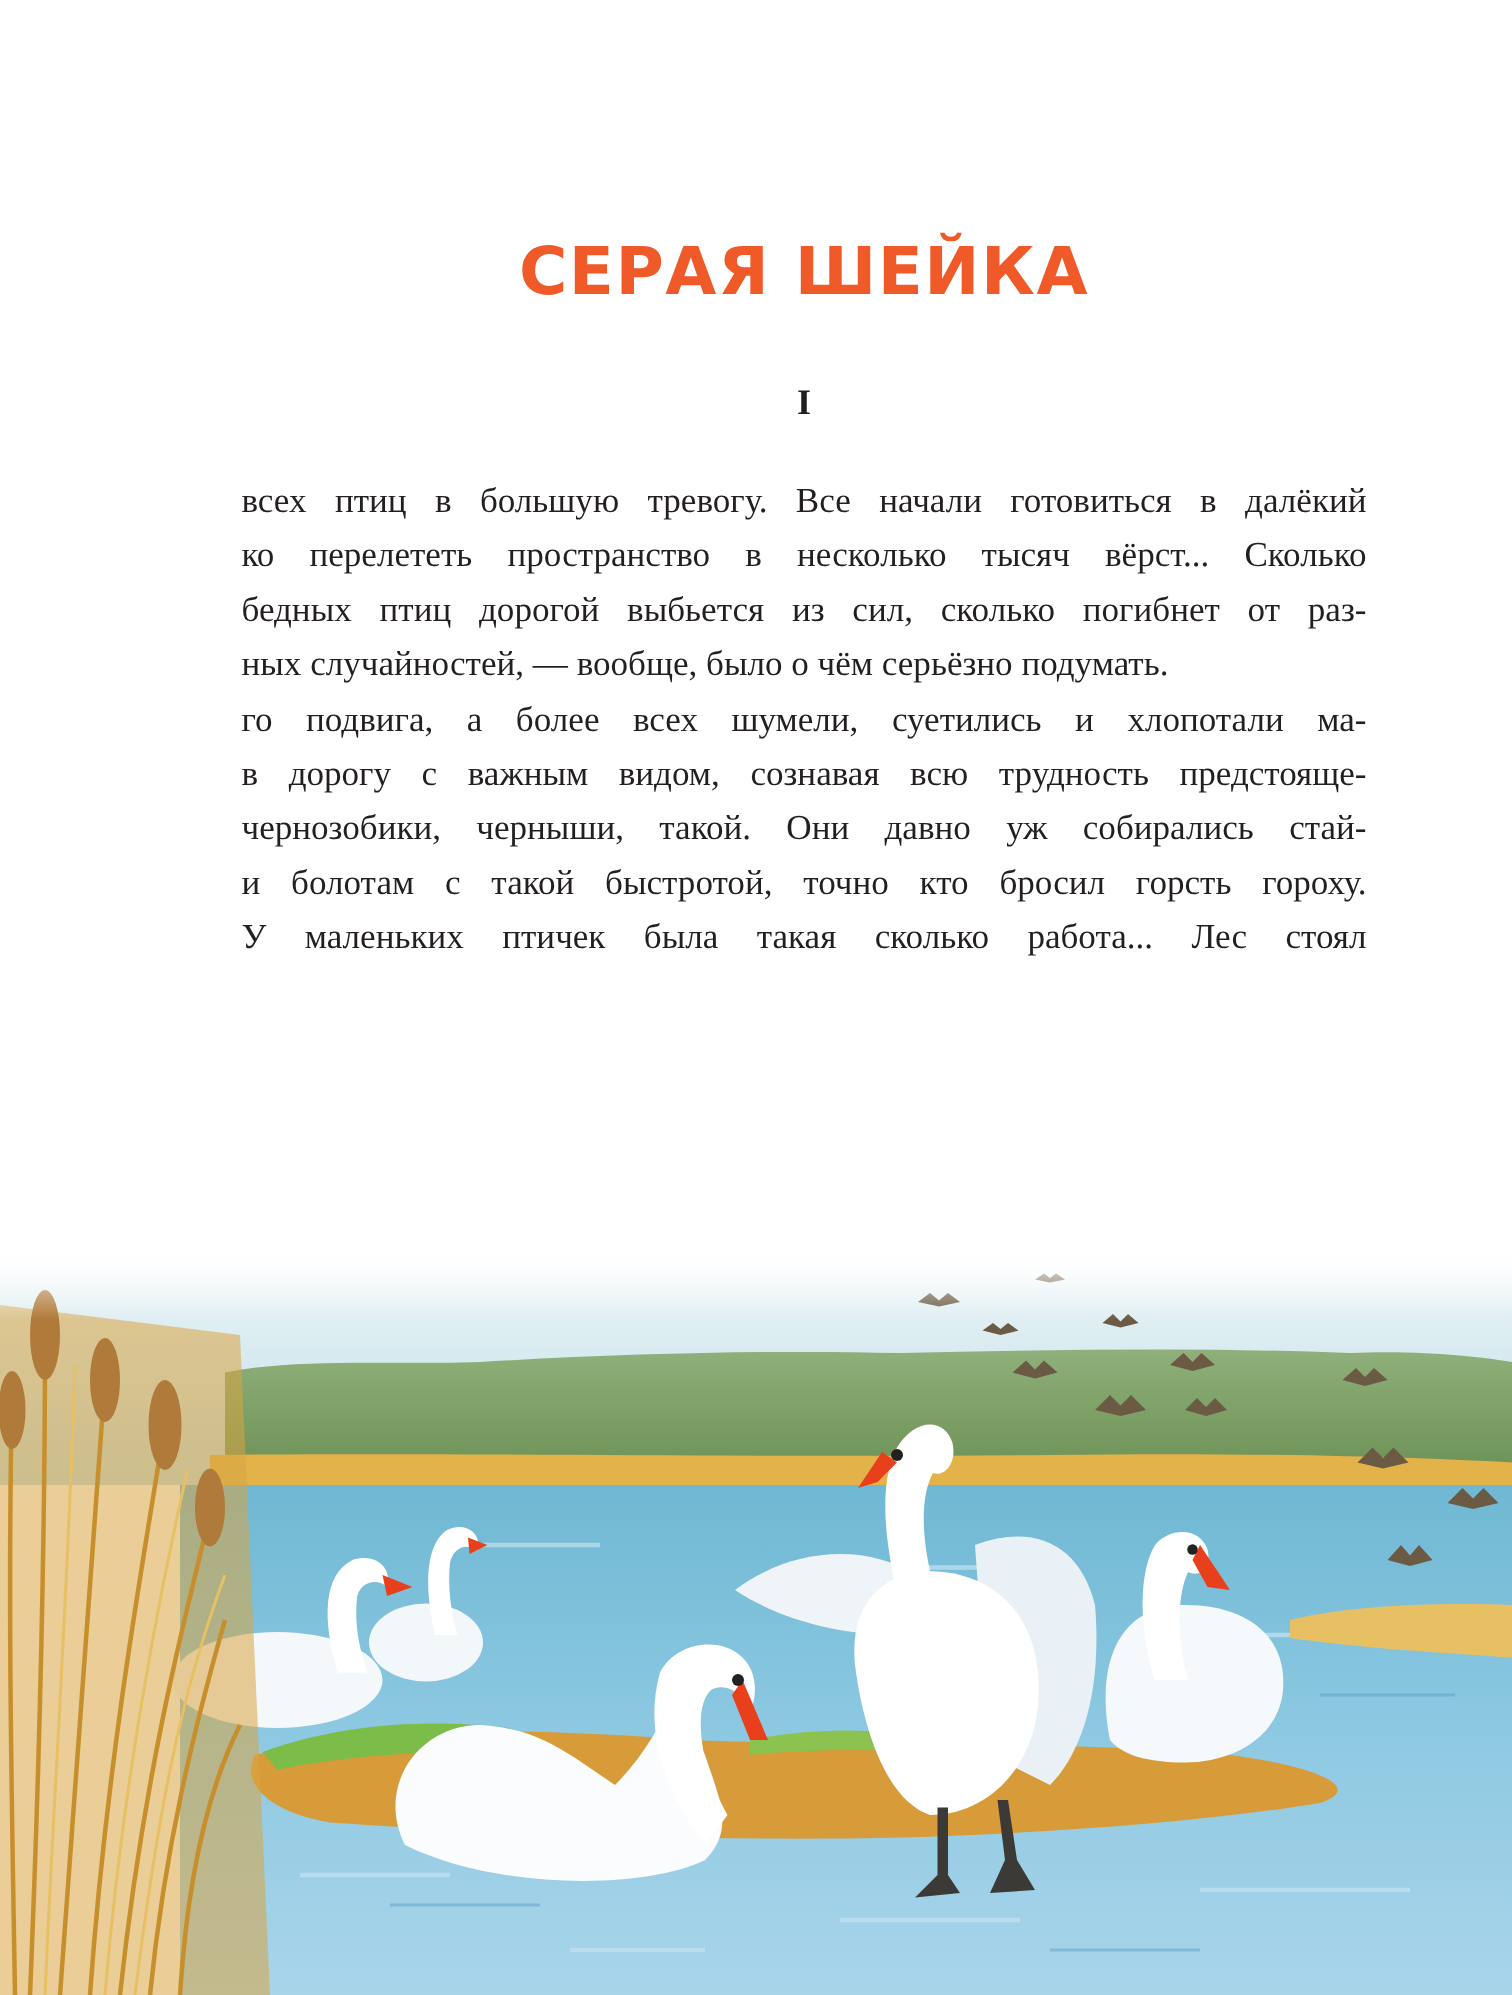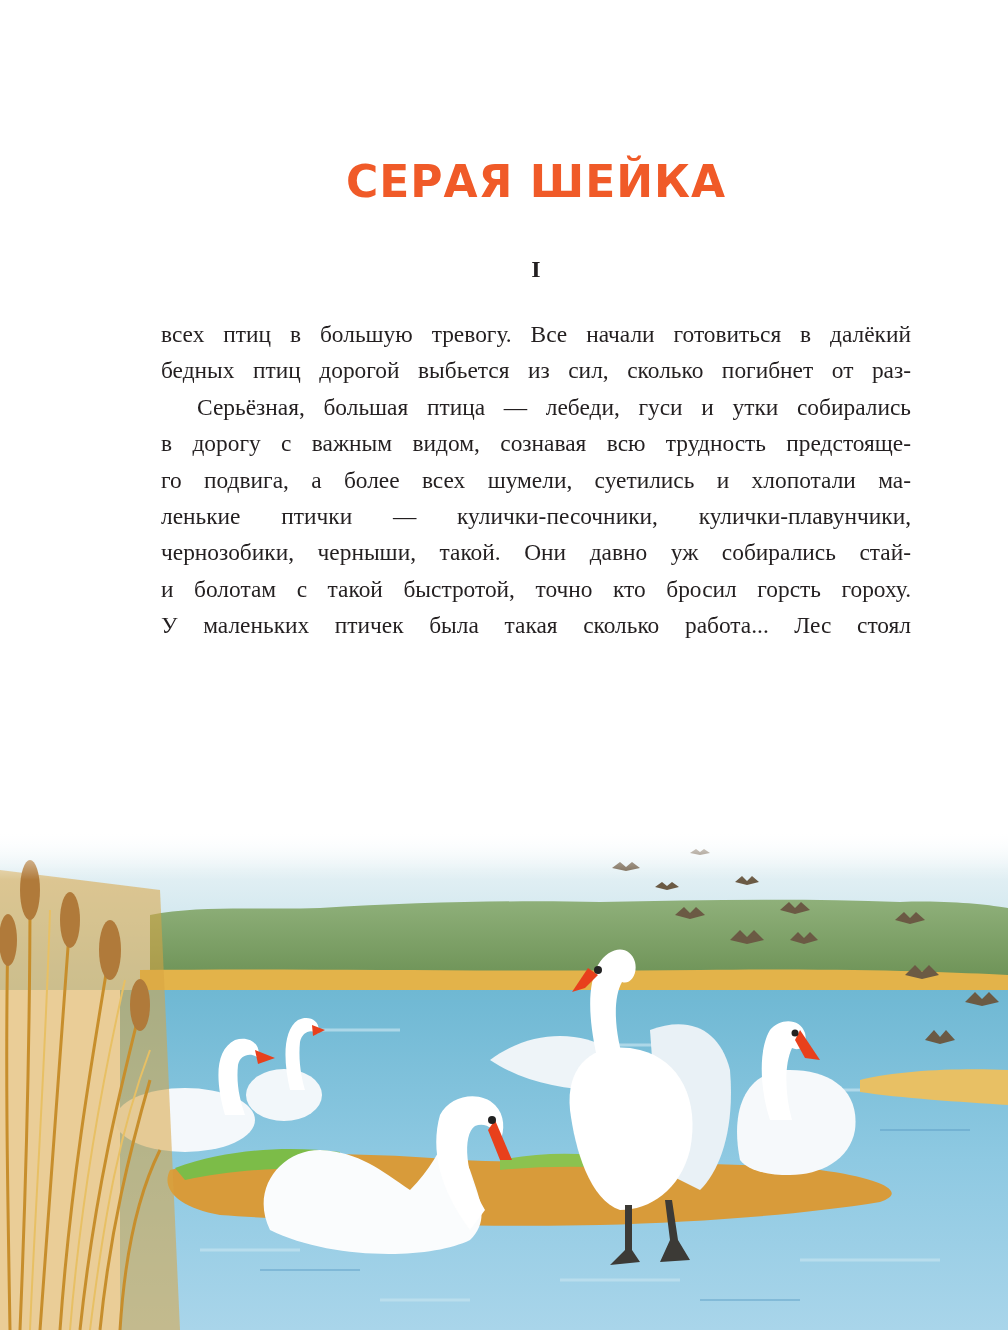--- a/index.html
+++ b/index.html
@@ -92,25 +92,25 @@
 <body>
 
 <div class="page">
 
   <h1 class="story-title">СЕРАЯ ШЕЙКА</h1>
 
   <div class="chapter-number">I</div>
 
   <div class="text-block">
     <span class="text-line">всех птиц в большую тревогу. Все начали готовиться в далёкий</span>
+    <span class="text-line">ко перелететь пространство в несколько тысяч вёрст... Сколько</span>
     <span class="text-line">бедных птиц дорогой выбьется из сил, сколько погибнет от раз-</span>
-    <span class="text-line indent">Серьёзная, большая птица — лебеди, гуси и утки собирались</span>
+    <span class="text-line last">ных случайностей, — вообще, было о чём серьёзно подумать.</span>
+    <span class="text-line">го подвига, а более всех шумели, суетились и хлопотали ма-</span>
     <span class="text-line">в дорогу с важным видом, сознавая всю трудность предстояще-</span>
-    <span class="text-line">го подвига, а более всех шумели, суетились и хлопотали ма-</span>
-    <span class="text-line">ленькие птички — кулички-песочники, кулички-плавунчики,</span>
     <span class="text-line">чернозобики, черныши, такой. Они давно уж собирались стай-</span>
     <span class="text-line">и болотам с такой быстротой, точно кто бросил горсть гороху.</span>
     <span class="text-line">У маленьких птичек была такая сколько работа... Лес стоял</span>
   </div>
 
   <div class="illustration">
     <svg viewBox="0 0 1008 500" xmlns="http://www.w3.org/2000/svg">
       <defs>
         <linearGradient id="skyGrad" x1="0" y1="0" x2="0" y2="1">
           <stop offset="0" stop-color="#ffffff"></stop>

